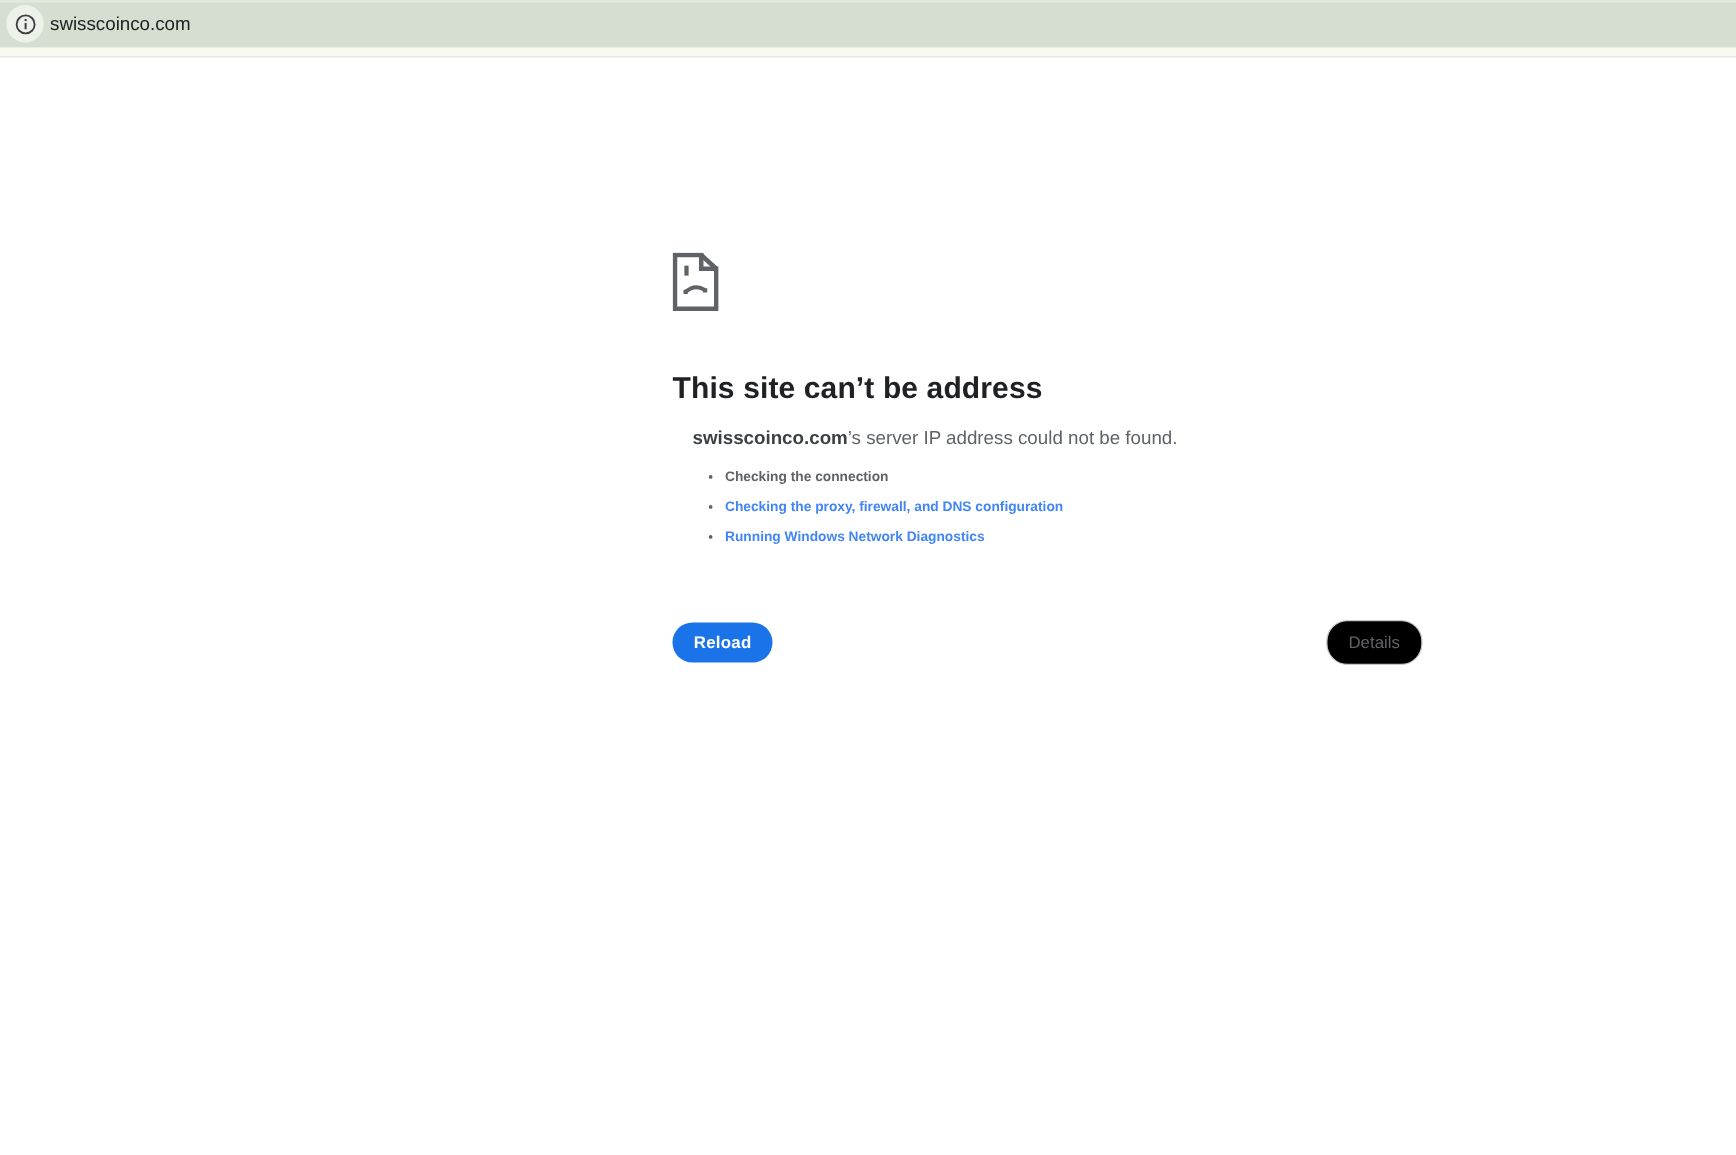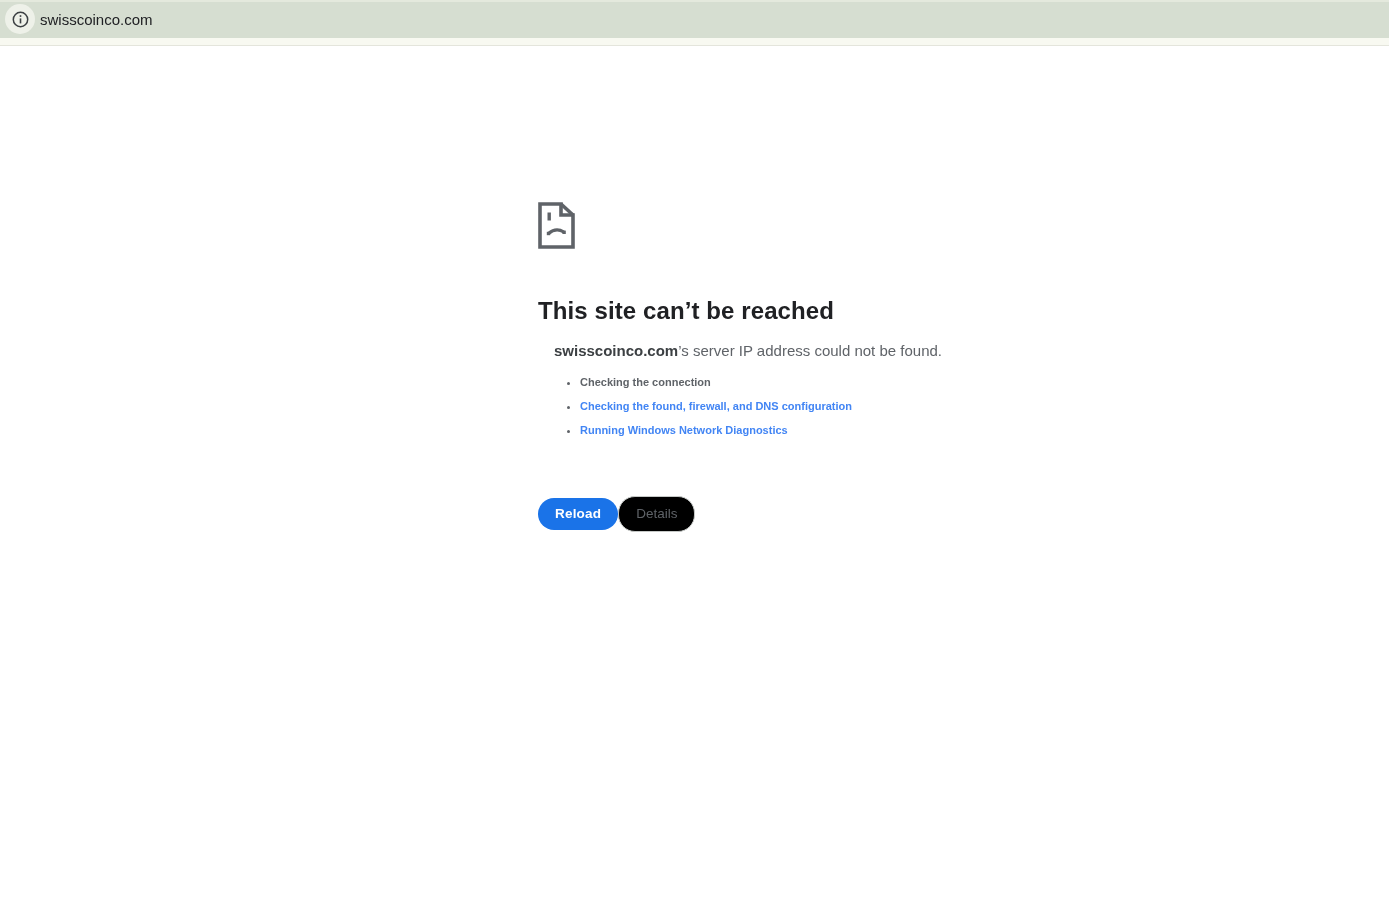--- a/index.html
+++ b/index.html
@@ -102,20 +102,21 @@
   }
   .error-code {
     margin-top: 27px;
     font-size: 12px;
     letter-spacing: 0.2px;
     color: #5f6368;
   }
   .buttons-row {
     margin-top: 54px;
     display: flex;
+    justify-content: space-between;
     align-items: center;
     width: 600px;
   }
   .btn {
     font-family: "Liberation Sans", "DejaVu Sans", sans-serif;
     font-size: 13.5px;
     border-radius: 17px;
     cursor: pointer;
     line-height: 1;
   }
@@ -157,28 +158,28 @@
     <svg class="sad-icon" width="37" height="47" viewBox="0 0 37 47">
       <path d="M2 2 H23 V13 H35 V45 H2 Z" fill="none" stroke="#5f6368" stroke-width="3.6"></path>
       <path d="M23 2 L35 13" fill="none" stroke="#5f6368" stroke-width="3.6"></path>
       <rect x="9.5" y="10.5" width="3.4" height="8" fill="#5f6368"></rect>
       <path d="M10.5 31.5 Q18 25 25.8 30" fill="none" stroke="#5f6368" stroke-width="3.2"></path>
       <rect x="8.8" y="29.8" width="3.4" height="3.4" fill="#5f6368"></rect>
       <rect x="24.4" y="28.6" width="3.4" height="3.4" fill="#5f6368"></rect>
     </svg>
   </span>
 
-  <h1 class="page-title">This site can’t be reached</h1>
+  <h1 class="page-title">This site can’t be address</h1>
 
   <p class="subtitle"><span class="domain">swisscoinco.com</span><span>’s server IP address could not be found.</span></p>
 
 
   <ul class="suggestions">
     <li><span>Checking the connection</span></li>
-    <li><a>Checking the found, firewall, and DNS configuration</a></li>
+    <li><a>Checking the proxy, firewall, and DNS configuration</a></li>
     <li><a>Running Windows Network Diagnostics</a></li>
   </ul>
 
 
   <div class="buttons-row">
     <button class="btn btn-reload">Reload</button>
     <button class="btn btn-details">Details</button>
   </div>
 
 </div>

